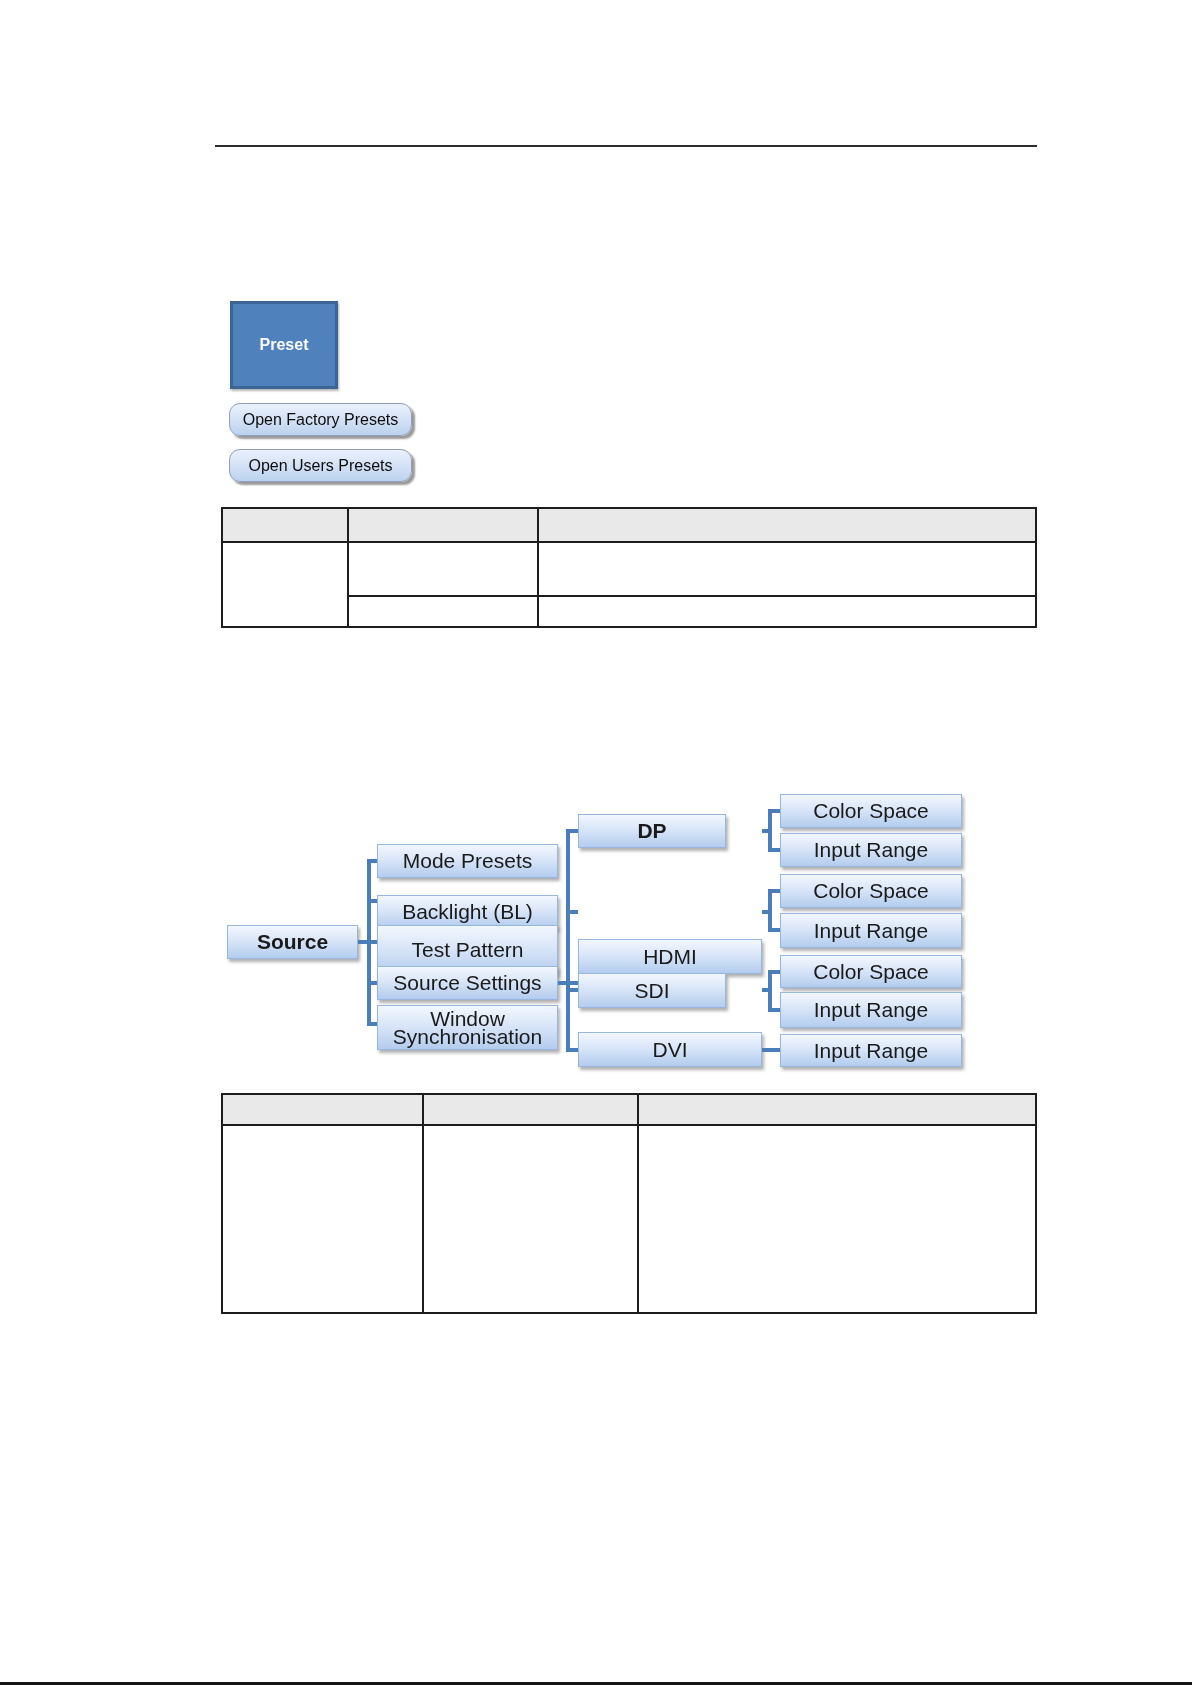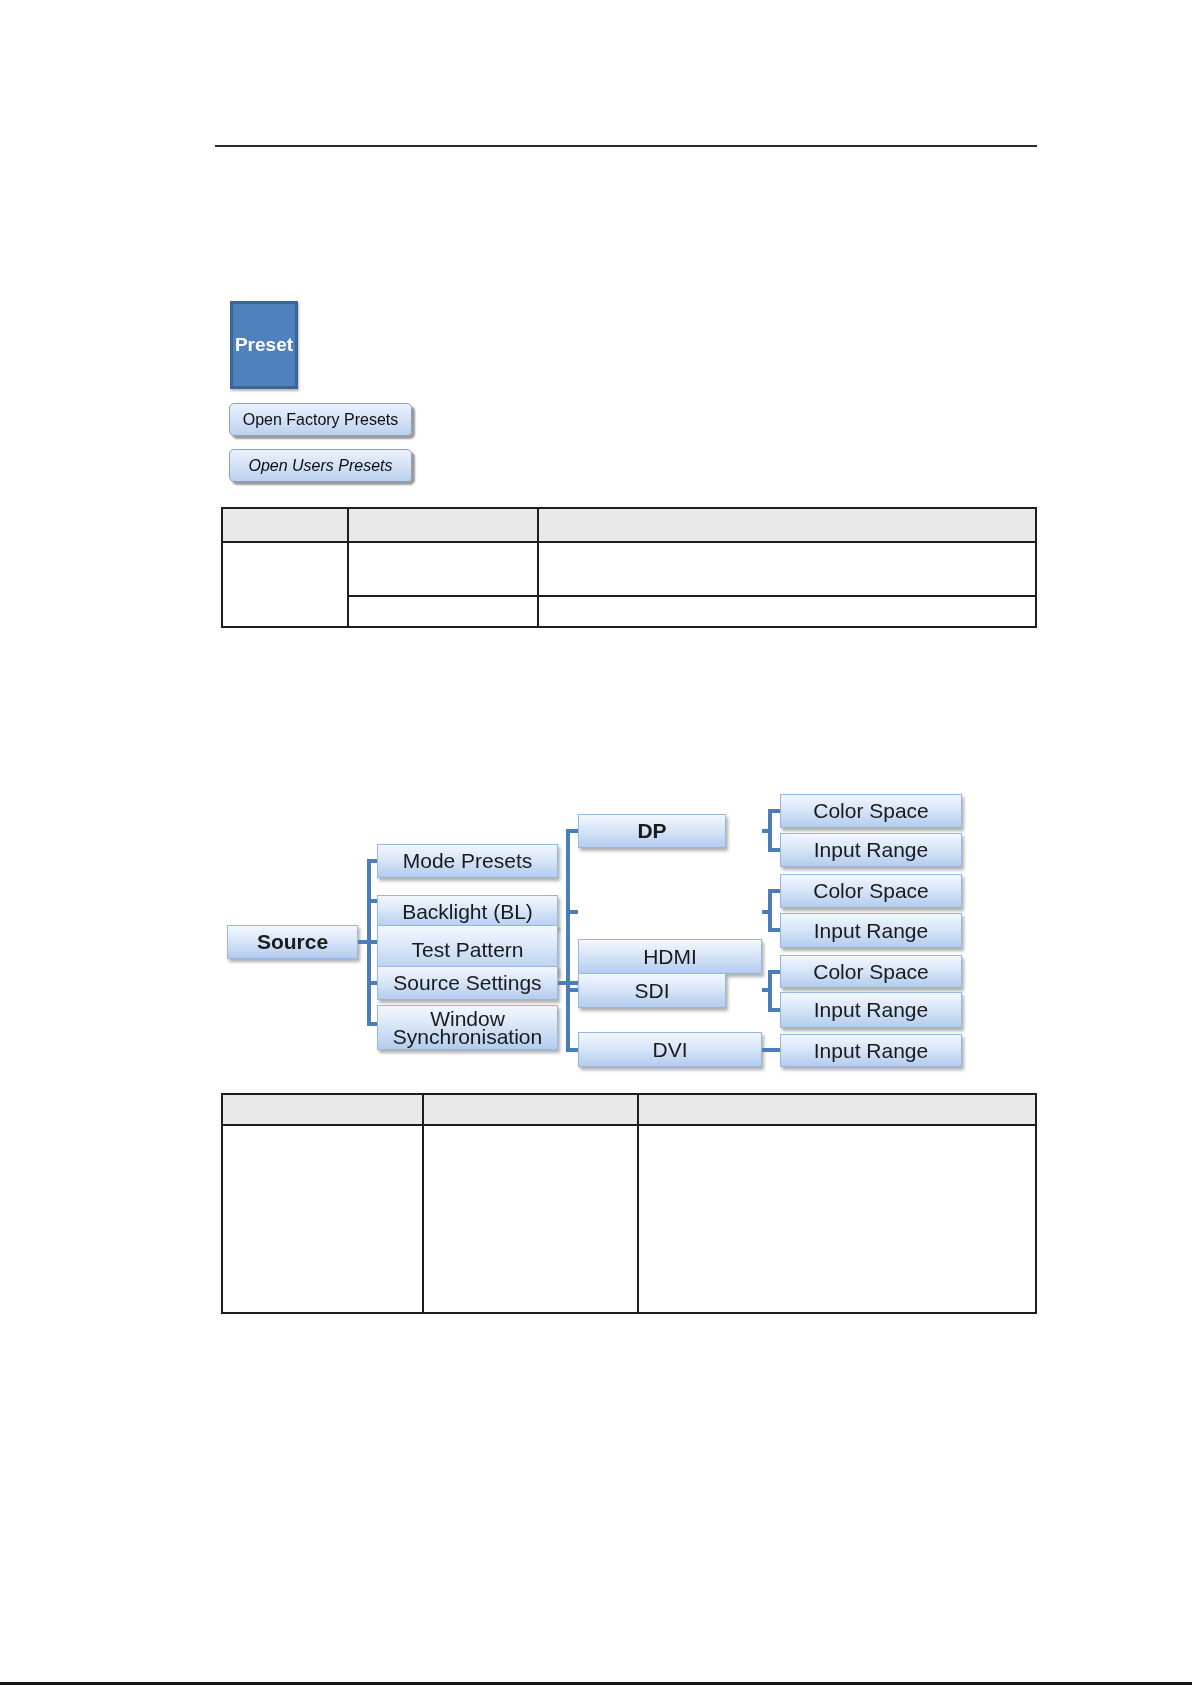--- a/index.html
+++ b/index.html
@@ -5,38 +5,38 @@
   html,body{margin:0;padding:0;background:#fff;}
   .page{
     position:relative;width:1192px;height:1685px;background:#ffffff;overflow:hidden;
     font-family:"Liberation Sans",sans-serif;color:#1f1f1f;
   }
   .top-rule{position:absolute;left:215px;top:145px;width:822px;height:2px;background:#2b2b2b;}
   .bottom-rule{position:absolute;left:0;top:1682px;width:1192px;height:3px;background:#161616;}
 
   
   .tile{
-    position:absolute;left:230px;top:301px;width:68px;height:88px;
+    position:absolute;left:230px;top:301px;width:108px;height:88px;
     background:#4f81bd;border:3px solid #3c6494;box-sizing:border-box;
     box-shadow:1px 2px 2px rgba(110,110,110,.5);
     display:flex;align-items:center;justify-content:center;
-    color:#ffffff;font-weight:bold;font-size:19px;
+    color:#ffffff;font-weight:bold;font-size:16px;
   }
 
   
   .btn{
     position:absolute;width:183px;height:33px;box-sizing:border-box;
     background:linear-gradient(180deg,#eaf1fc 0%,#d6e3f6 45%,#bcd2ef 100%);
-    border:1px solid #8f9fb8;border-radius:5px;
+    border:1px solid #8f9fb8;border-radius:11px;
     box-shadow:3px 3px 2px #9a9a9a;
     display:flex;align-items:center;justify-content:center;
     font-size:16px;color:#0d0d0d;
   }
   .btn-factory{left:229px;top:403px;}
-  .btn-users{left:229px;top:449px;font-style:italic;}
+  .btn-users{left:229px;top:449px;}
 
   
   table.doc{
     position:absolute;border-collapse:collapse;table-layout:fixed;
     width:816px;left:221px;
   }
   table.doc th,table.doc td{border:2px solid #1d1d1d;padding:0;}
   table.doc th{background:#e9e9e9;}
   table.t1{top:507px;}
   table.t1 tr.hdr th{height:32px;}

